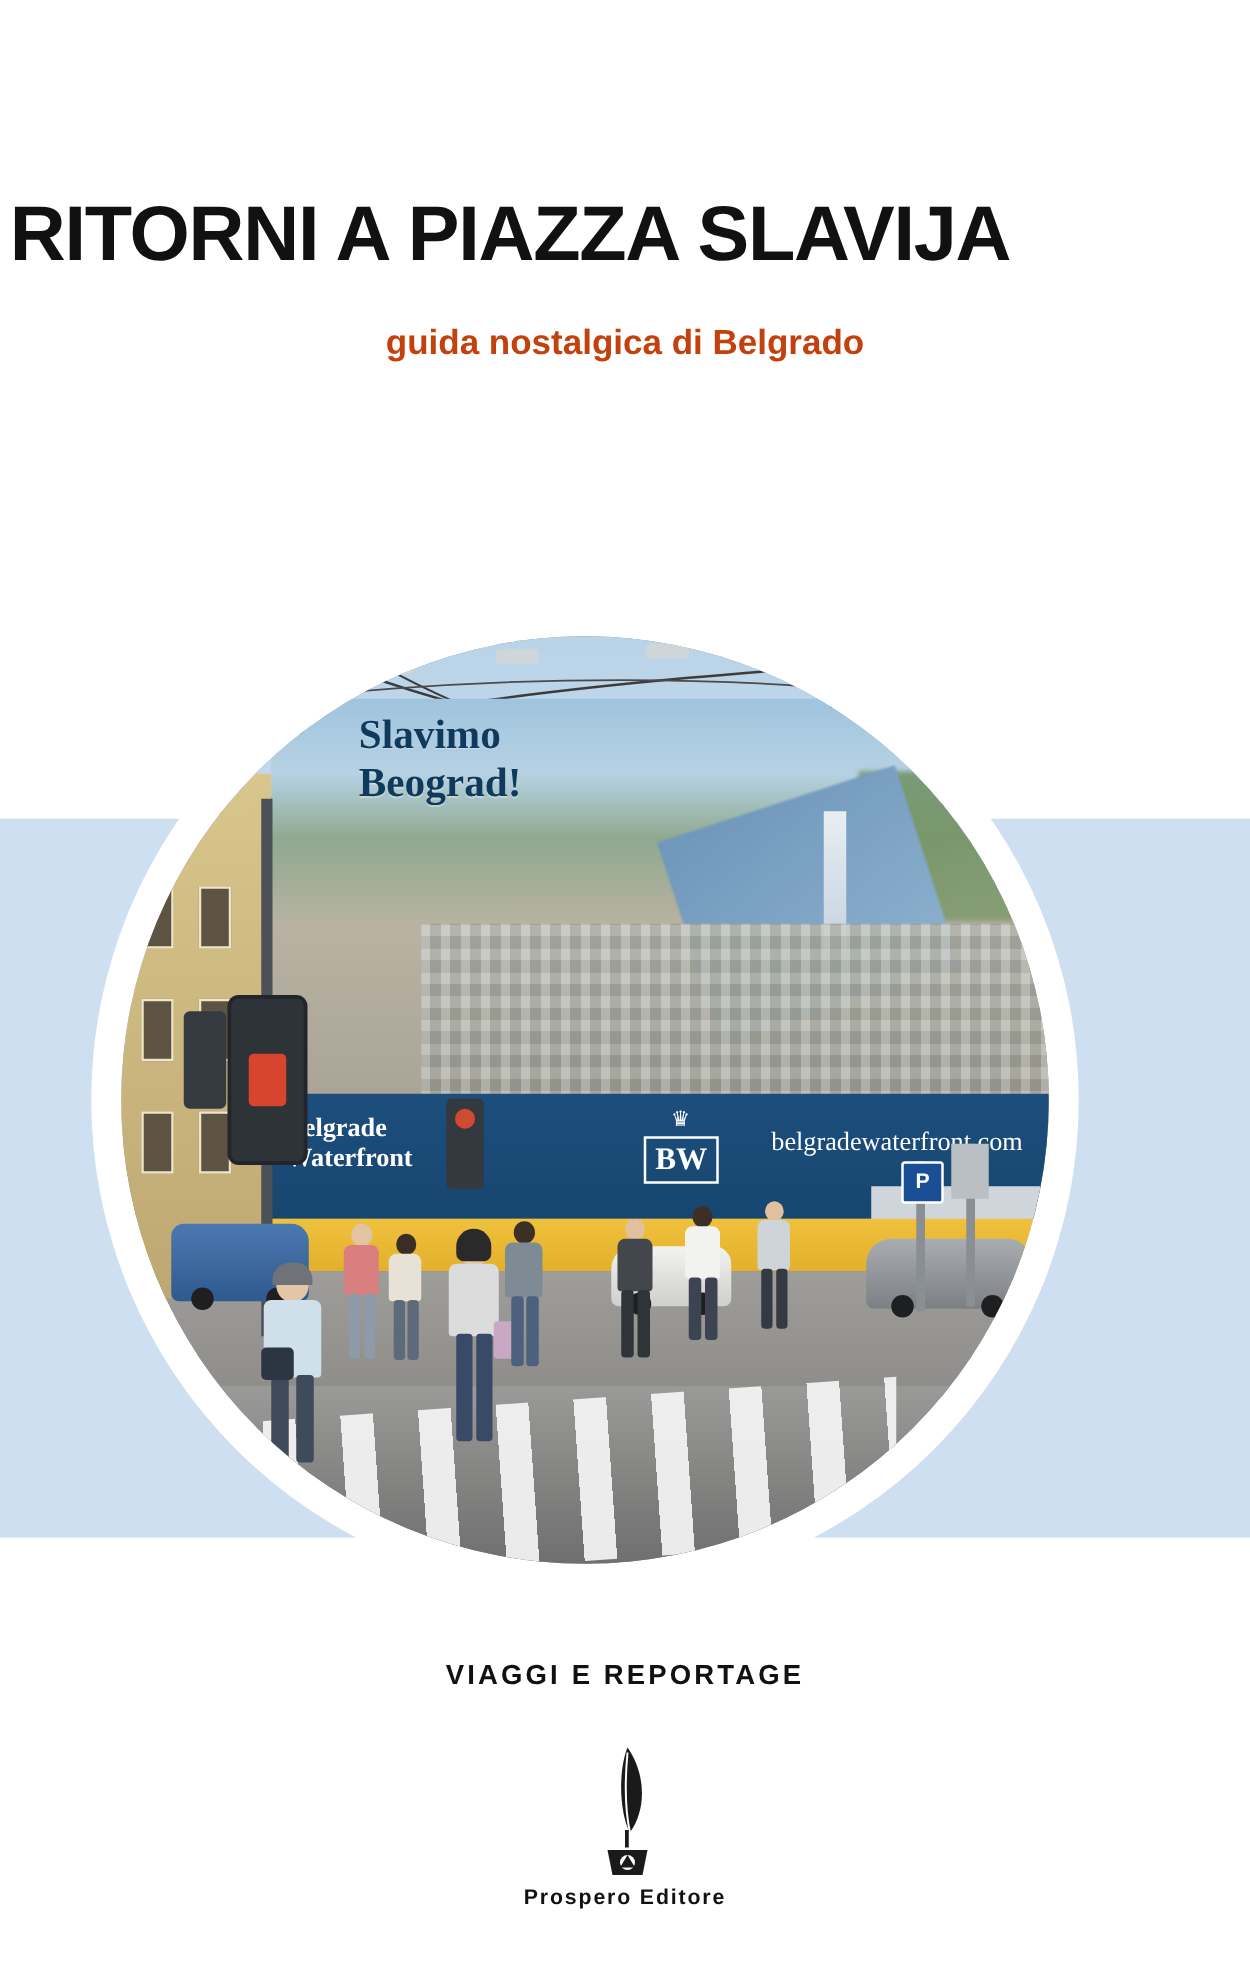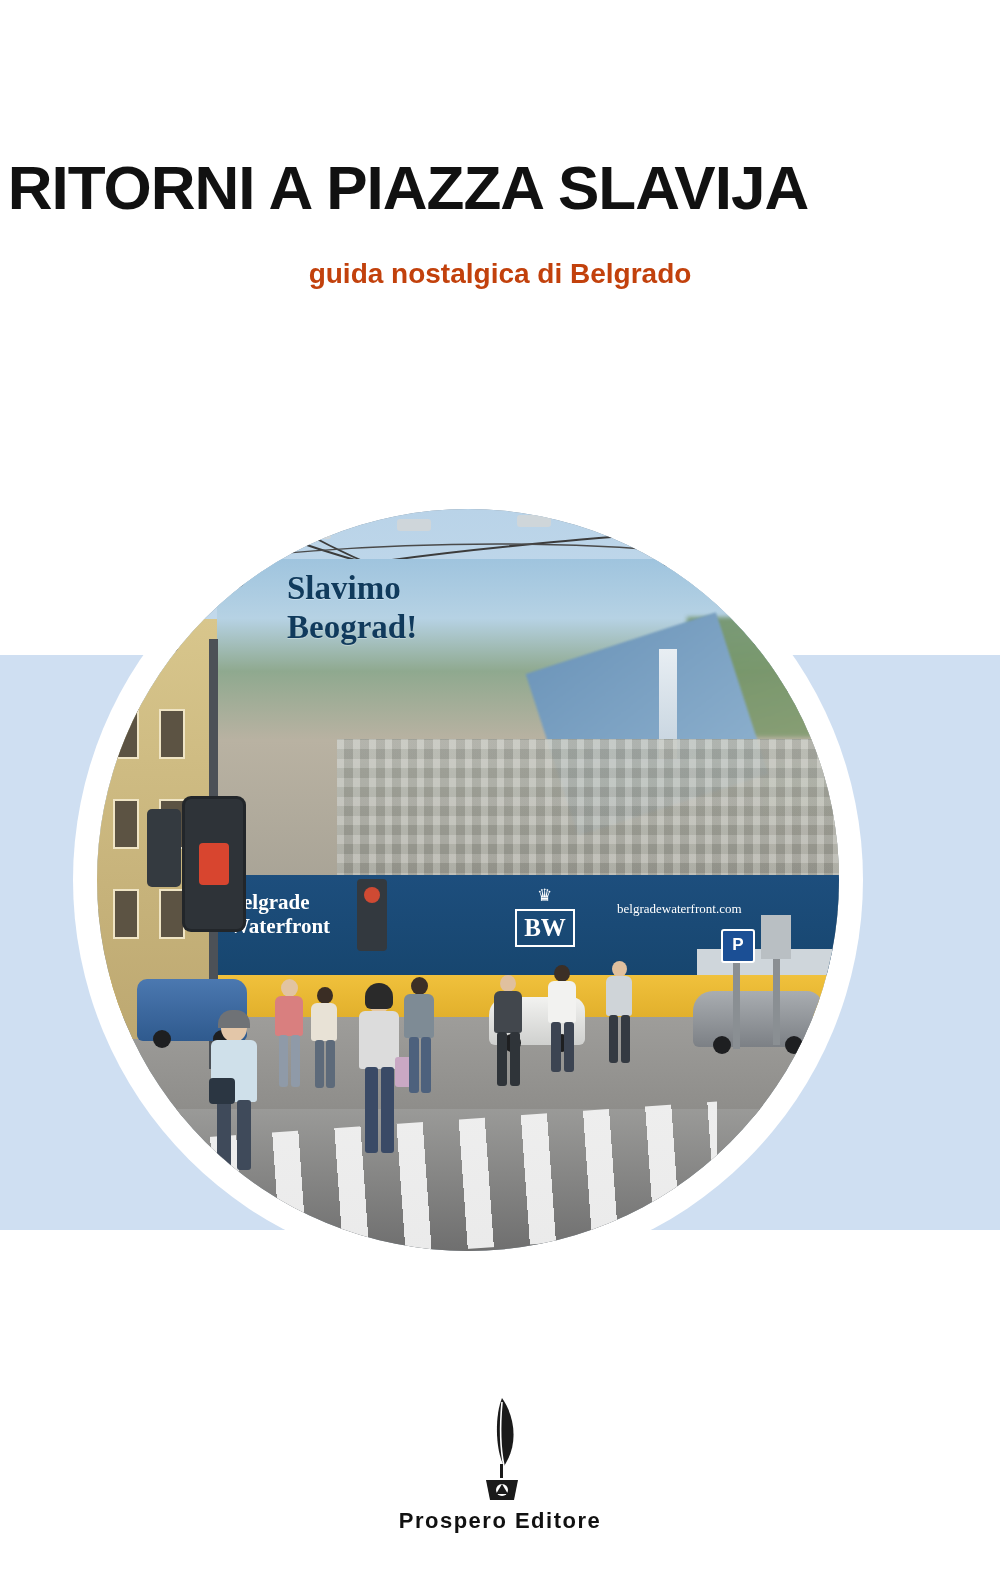--- a/index.html
+++ b/index.html
@@ -176,21 +176,21 @@
     border: 2px solid #ffffff;
     font-family: "Liberation Serif", serif;
     font-weight: 700;
     font-size: 25px;
     line-height: 34px;
     text-align: center;
   }
   .bw-url {
     position: absolute; left: 400px; top: 26px;
     font-family: "Liberation Serif", serif;
-    font-size: 13px;
+    font-size: 21px;
     color: #ffffff;
   }
 
   
   .yellow {
     position: absolute;
     left: 0; top: 466px; width: 742px; height: 42px;
     background: linear-gradient(180deg, #f0c13c, #e2b02c);
   }
   .grey-right-wall {
@@ -327,21 +327,21 @@
     top: 1394px;
     width: 80px;
     height: 110px;
   }
   .publisher {
     position: absolute;
     top: 1508px;
     left: 0;
     width: 1000px;
     text-align: center;
-    font-size: 22px;
+    font-size: 17px;
     font-weight: 700;
     letter-spacing: 1.5px;
     color: #111111;
   }
 </style>
 </head>
 <body>
 
 <div id="cover">
 
@@ -487,20 +487,21 @@
       <div class="person" style="left:508px; top:452px;">
         <div class="head" style="left:7px; top:0; width:15px; height:16px; background:#e0c09e;"></div>
         <div class="torso" style="left:1px; top:15px; width:26px; height:40px; background:#cfd4d8;"></div>
         <div class="legs" style="left:4px; top:54px; width:9px; height:48px; background:#343a42;"></div>
         <div class="legs" style="left:16px; top:54px; width:9px; height:48px; background:#343a42;"></div>
       </div>
 
     </div>
   </div>
 
+  <div class="series">VIAGGI E REPORTAGE</div>
 
   <svg class="logo" viewBox="0 0 80 110">
     <path d="M42,4 C56,24 58,52 44,72 C36,58 34,24 42,4 Z" fill="#1a1a1a"></path>
     <path d="M42,8 C40,30 40,54 44,72" stroke="#ffffff" stroke-width="1.6" fill="none"></path>
     <rect x="40" y="70" width="3" height="14" fill="#1a1a1a"></rect>
     <path d="M26,86 L58,86 L54,106 L30,106 Z" fill="#1a1a1a"></path>
     <circle cx="42" cy="96" r="6" fill="#ffffff"></circle>
     <path d="M36,100 L42,90 L48,100 Z" fill="#1a1a1a"></path>
   </svg>
 

